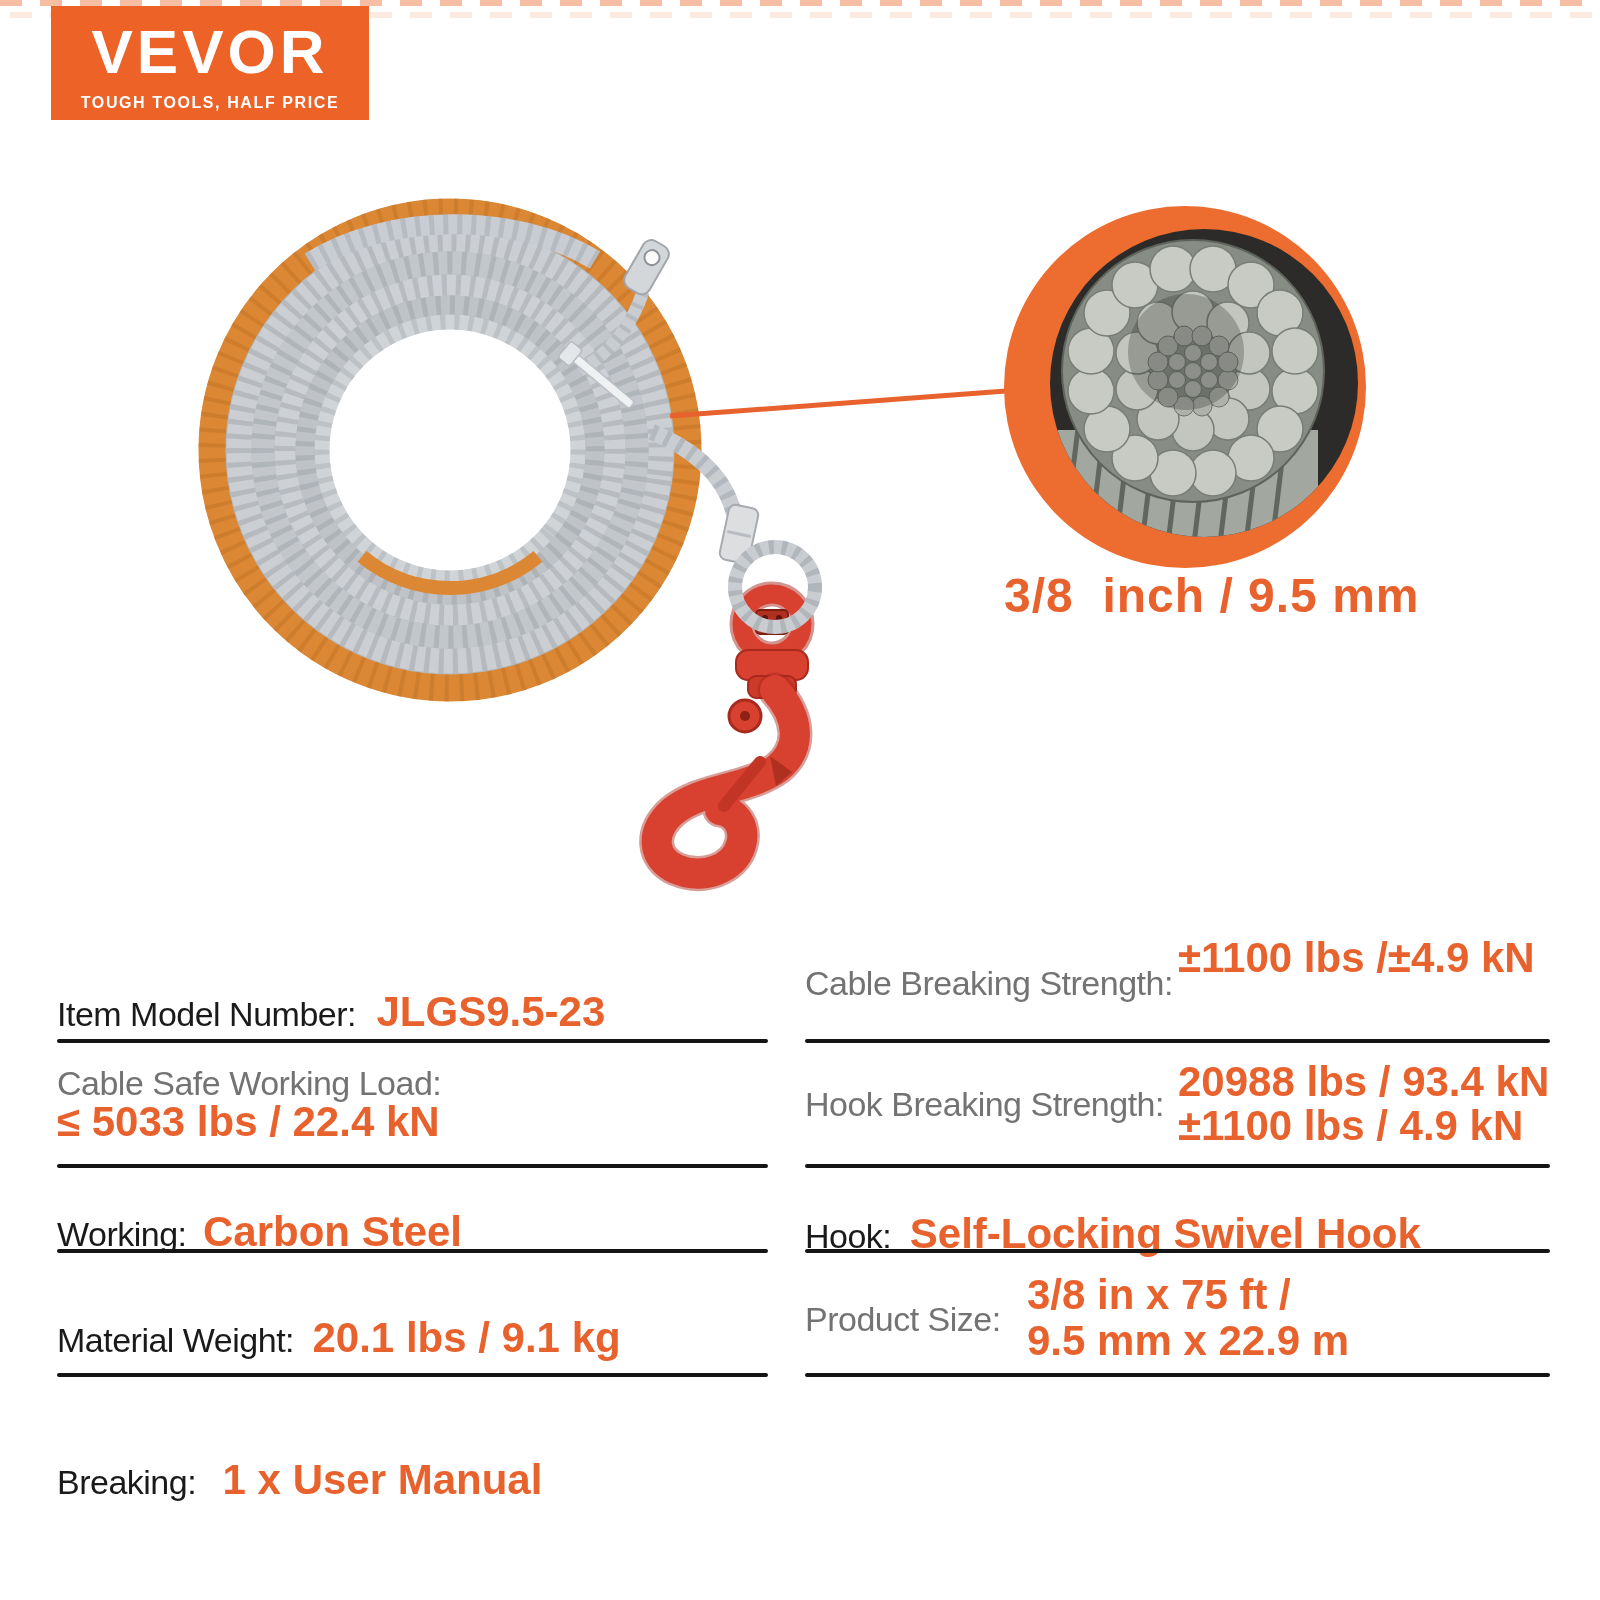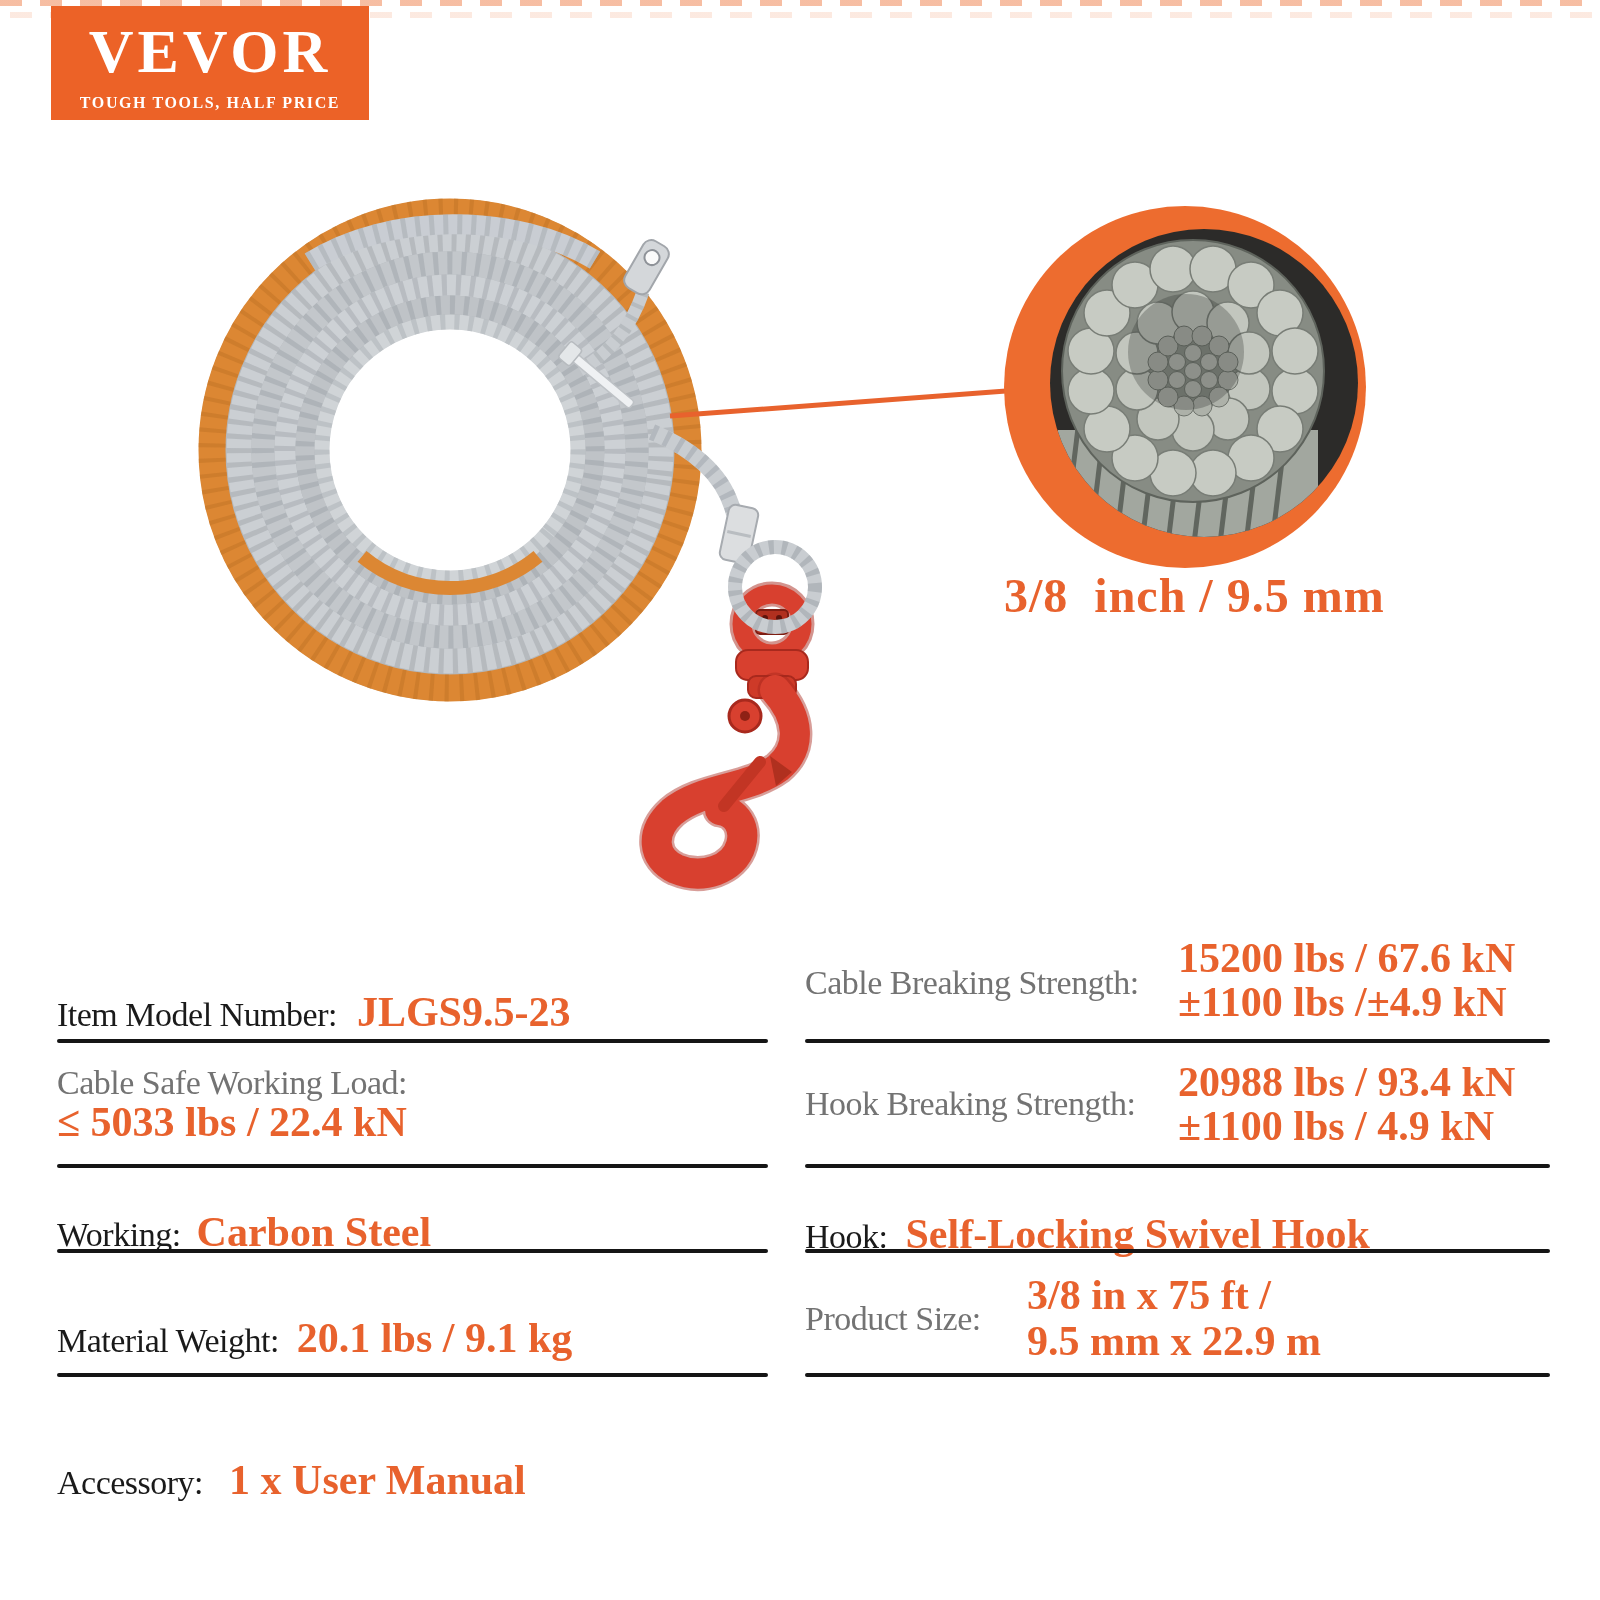--- a/index.html
+++ b/index.html
@@ -1,17 +1,17 @@
 <!DOCTYPE html>
 <html><head>
 <meta charset="utf-8">
 <style>
   html,body{margin:0;padding:0;background:#fff;}
   .page{position:relative;width:1600px;height:1600px;background:#ffffff;
-        font-family:Liberation Serif, serif;overflow:hidden;}
+        font-family:Liberation Sans, sans-serif;overflow:hidden;}
   .dash-row-1{position:absolute;left:0;top:0;width:1600px;height:6px;
         background:repeating-linear-gradient(90deg, rgba(236,110,50,.45) 0 22px, transparent 22px 40px);}
   .dash-row-2{position:absolute;left:10px;top:12px;width:1590px;height:6px;
         background:repeating-linear-gradient(90deg, rgba(236,110,50,.15) 0 22px, transparent 22px 40px);}
   .logo{position:absolute;left:51px;top:6px;width:318px;height:114px;background:#EC6227;
         color:#fff;text-align:center;}
   .logo-name{font-weight:bold;font-size:62px;letter-spacing:4px;margin-top:10px;}
   .logo-tag{font-size:16px;font-weight:bold;letter-spacing:1.6px;margin-top:7px;}
   .art{position:absolute;left:0;top:0;width:1600px;height:1600px;}
   .caption{position:absolute;left:1004px;top:568px;font-size:48px;font-weight:bold;
@@ -211,27 +211,26 @@
     </div>
     <div class="hr" style="left:57px;top:1249px;width:711px;"></div>
 
     <div class="row" style="left:57px;top:1290px;">
       <span class="lbl">Material Weight:</span>
       <span class="val" style="margin-left:14px;">20.1 lbs / 9.1 kg</span>
     </div>
     <div class="hr" style="left:57px;top:1373px;width:711px;"></div>
 
     <div class="row" style="left:57px;top:1432px;">
-      <span class="lbl">Accessory:</span>
+      <span class="lbl">Breaking:</span>
       <span class="val" style="margin-left:22px;">1 x User Manual</span>
     </div>
 
     <div class="lbl-block" style="left:805px;top:964px;">Cable Breaking Strength:</div>
     <div class="val-block" style="left:1178px;top:936px;">
-      <div>15200 lbs / 67.6 kN</div>
       <div>±1100 lbs /±4.9 kN</div>
     </div>
     <div class="hr" style="left:805px;top:1039px;width:745px;"></div>
 
     <div class="lbl-block" style="left:805px;top:1085px;">Hook Breaking Strength:</div>
     <div class="val-block" style="left:1178px;top:1060px;">
       <div>20988 lbs / 93.4 kN</div>
       <div>±1100 lbs / 4.9 kN</div>
     </div>
     <div class="hr" style="left:805px;top:1164px;width:745px;"></div>

